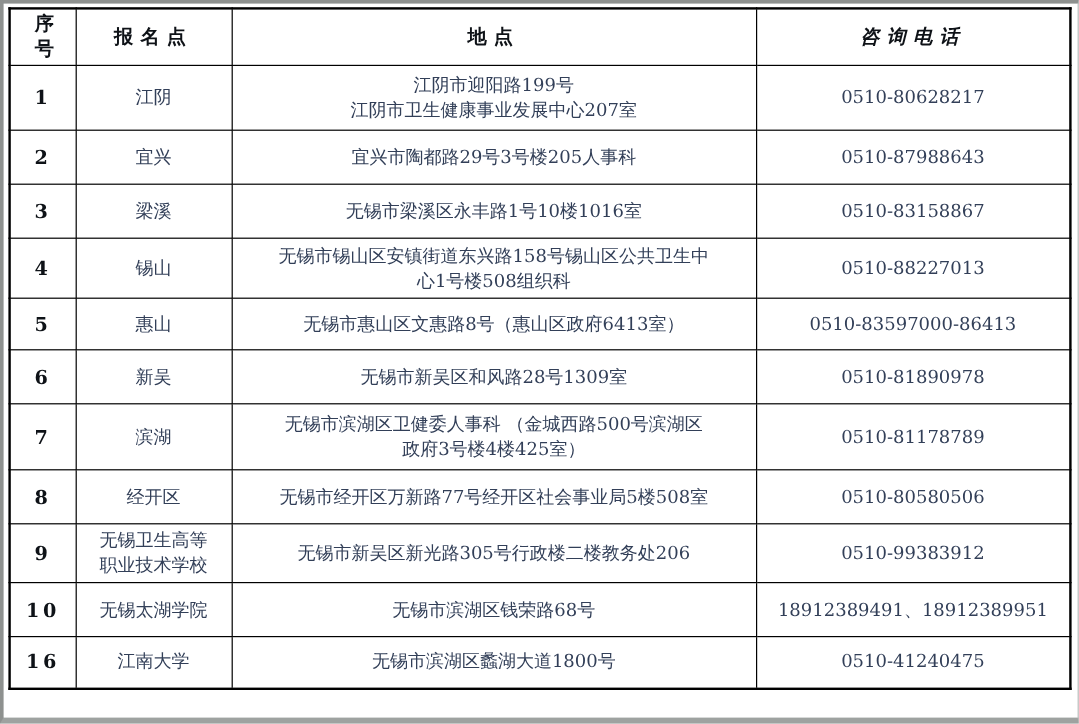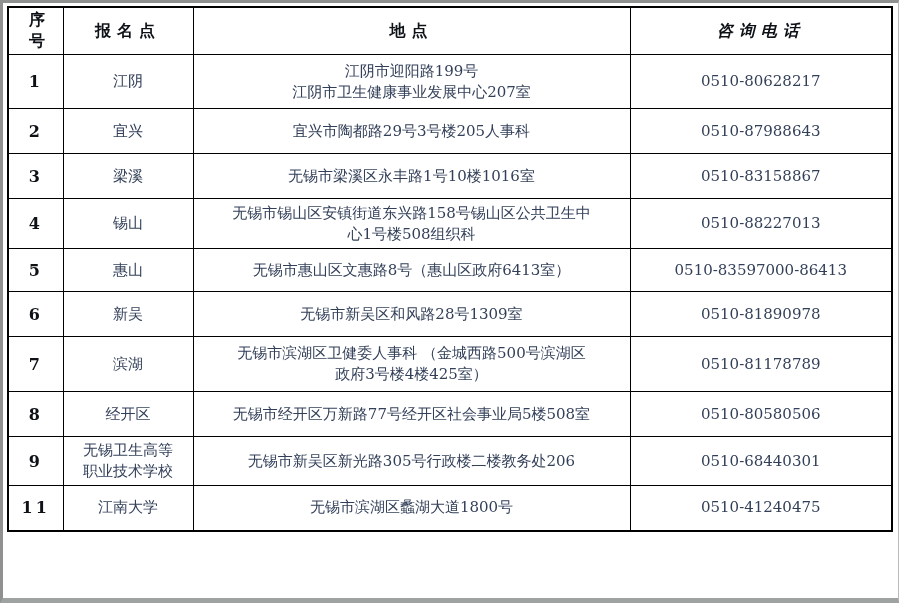--- a/index.html
+++ b/index.html
@@ -204,26 +204,40 @@
             <div>9</div>
           </td>
           <td class="col-site">
             <div>无锡卫生高等</div>
             <div>职业技术学校</div>
           </td>
           <td class="col-location">
             <div>无锡市新吴区新光路305号行政楼二楼教务处206</div>
           </td>
           <td class="col-phone">
-            <div>0510-68440301</div>
-          </td>
-        </tr>
-        <tr>
-          <td class="col-index">
-            <div>11</div>
+            <div>0510-99383912</div>
+          </td>
+        </tr>
+        <tr>
+          <td class="col-index">
+            <div>10</div>
+          </td>
+          <td class="col-site">
+            <div>无锡太湖学院</div>
+          </td>
+          <td class="col-location">
+            <div>无锡市滨湖区钱荣路68号</div>
+          </td>
+          <td class="col-phone">
+            <div>18912389491、18912389951</div>
+          </td>
+        </tr>
+        <tr>
+          <td class="col-index">
+            <div>16</div>
           </td>
           <td class="col-site">
             <div>江南大学</div>
           </td>
           <td class="col-location">
             <div>无锡市滨湖区蠡湖大道1800号</div>
           </td>
           <td class="col-phone">
             <div>0510-41240475</div>
           </td>

